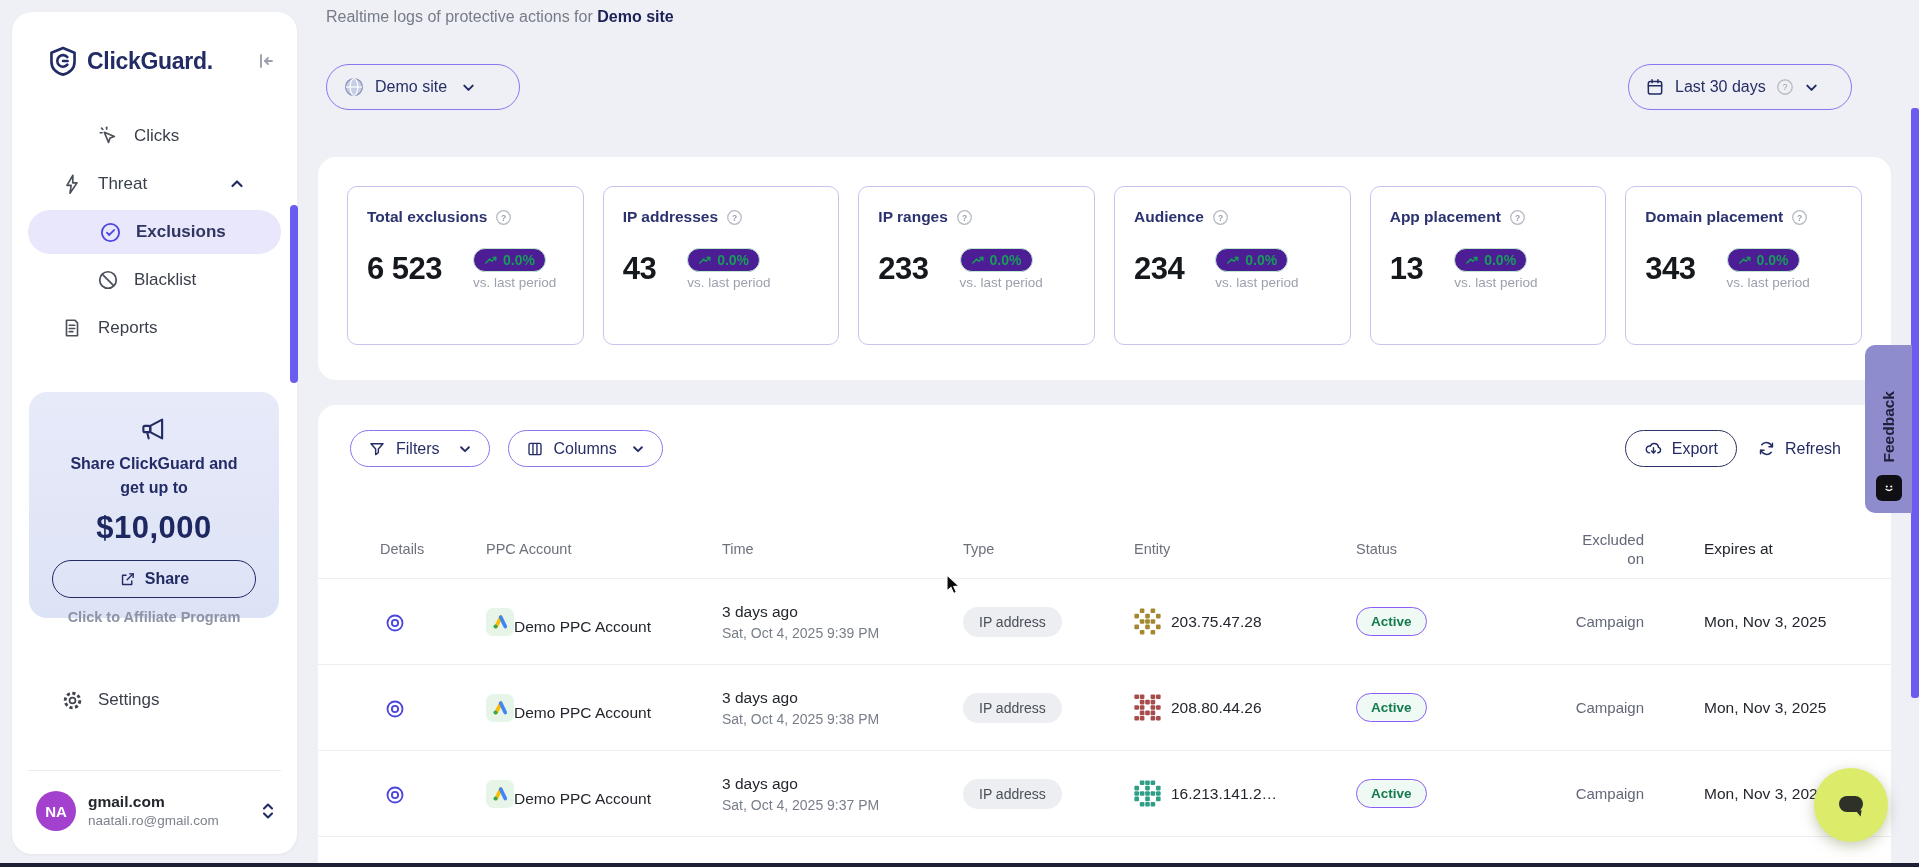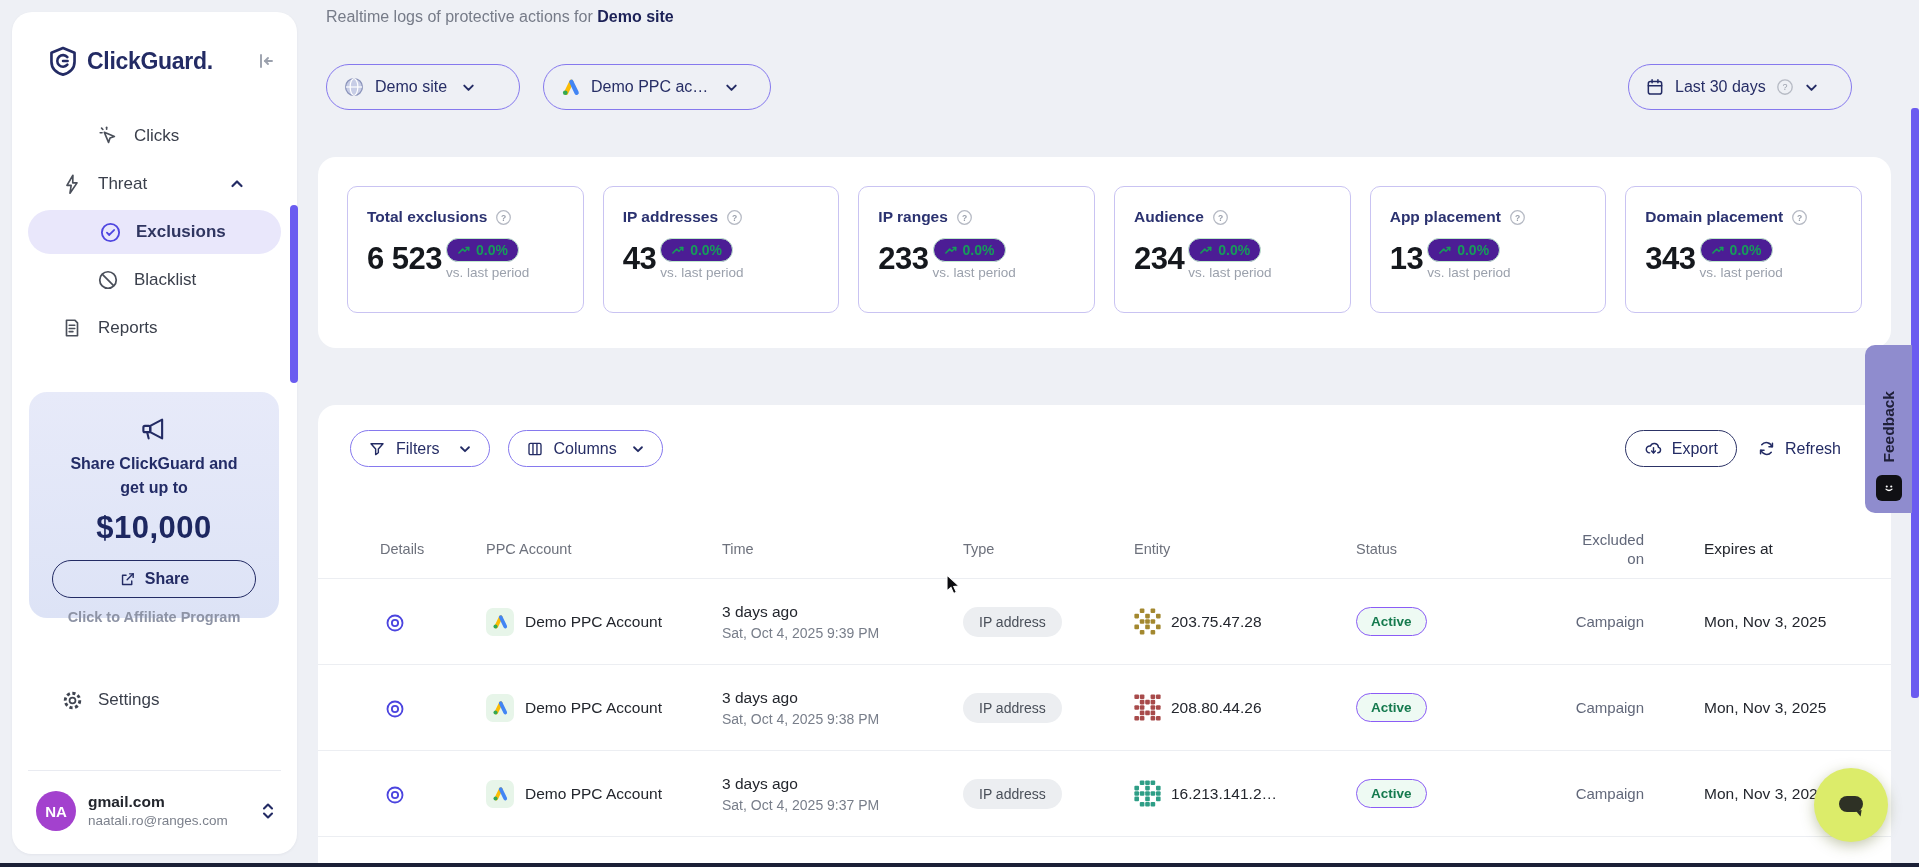--- a/index.html
+++ b/index.html
@@ -48,25 +48,25 @@
   
   .subtitle { position:absolute; left:326px; top:8px; font-size:16px; color:#767b88; }
   .subtitle b { color:#1c2157; font-weight:700; }
   .pill { position:absolute; top:64px; height:46px; border:1.5px solid #8679ee; border-radius:23px;
     display:flex; align-items:center; padding:0 16px; gap:10px; color:#272e66; font-size:16px; font-weight:500; cursor:pointer; }
   .pill-site { left:326px; width:194px; }
   .pill-ppc { left:543px; width:228px; }
   .pill-date { left:1628px; width:224px; }
 
   
-  .stats-wrap { position:absolute; left:318px; top:157px; width:1573px; height:191px; background:#fff; border-radius:18px; }
+  .stats-wrap { position:absolute; left:318px; top:157px; width:1573px; height:223px; background:#fff; border-radius:18px; }
   .stats-row { position:absolute; left:29px; right:29px; top:29px; bottom:35px; display:flex; gap:19px; }
   .stat-card { flex:1; border:1px solid #c9c3f2; border-radius:10px; padding:21px 19px 0; background:#fff; }
   .stat-head { display:flex; align-items:center; gap:8px; font-size:15.5px; font-weight:600; color:#2b3270; }
-  .stat-body { margin-top:12px; display:flex; align-items:center; gap:4px; }
+  .stat-body { margin-top:22px; display:flex; align-items:center; gap:31px; }
   .stat-value { font-size:31px; font-weight:700; color:#15181d; letter-spacing:-.5px; }
   .stat-right { display:flex; flex-direction:column; gap:3px; }
   .chg-pill { display:inline-flex; align-items:center; gap:5px; background:#4c1d95; border:1px solid #bfe9cd;
     color:#169d59; border-radius:14px; padding:3px 10px; font-size:14px; font-weight:600; width:max-content; }
   .chg-caption { font-size:13.5px; color:#9ba1ac; }
 
   
   .table-wrap { position:absolute; left:318px; top:405px; width:1573px; height:620px; background:#fff; border-radius:18px; }
   .toolbar { position:absolute; top:25px; left:32px; right:50px; height:37px; display:flex; align-items:center; }
   .tb-pill { height:37px; border:1.5px solid #8679ee; border-radius:19px; display:flex; align-items:center; gap:10px;
@@ -78,21 +78,21 @@
   .refresh-btn { display:flex; align-items:center; gap:9px; color:#232b64; font-size:16px; font-weight:500; background:none; border:none; cursor:pointer; }
 
   .grid-cols { display:grid; grid-template-columns:106px 236px 241px 171px 222px 142px 146px 1fr; padding-left:62px; padding-right:20px; align-items:center; }
   .thead { position:absolute; top:115px; left:0; right:0; height:58px; color:#6d717c; font-size:14.5px; font-weight:400; }
   .thead .hdr-narrow { display:inline-block; width:72px; text-align:right; line-height:19px; }
   .c-excluded { text-align:right; }
   .c-expires { padding-left:60px; }
   .tbody { position:absolute; top:173px; left:0; right:0; }
   .trow { height:86px; border-top:1px solid #eceef2; }
   .eye-btn { background:none; border:none; cursor:pointer; display:flex; align-items:center; padding:2px 0 0 4px; }
-  .c-ppc { display:flex; align-items:center; gap:11px; }
+  .c-ppc { display:flex; align-items:flex-end; }
   .gads-badge { width:28px; height:28px; border-radius:7px; background:#e7f5e9; display:flex; align-items:center; justify-content:center; flex:0 0 auto; }
   .acct-label { font-size:15.5px; font-weight:500; color:#23262d; }
   .t1 { font-size:15.5px; font-weight:500; color:#23262d; line-height:22px; }
   .t2 { font-size:14px; color:#787e8a; line-height:20px; }
   .chip { display:inline-block; background:#eceef1; color:#494f59; border-radius:18px; padding:7px 16px; font-size:14px; }
   .c-entity { display:flex; align-items:center; gap:10px; font-size:15.5px; font-weight:500; color:#23262d; }
   .identicon { width:27px; height:27px; flex:0 0 auto; }
   .pill-active { display:inline-block; background:#eefaf3; border:1px solid #8b5cf6; color:#157a4e; border-radius:16px;
     padding:6px 14px; font-size:13.5px; font-weight:600; }
   .c-excluded.cell { font-size:15px; color:#62687a; }
@@ -226,21 +226,21 @@
         <span class="lbl">Settings</span>
       </div>
     </div>
 
     <div class="divider-h"></div>
 
     <div class="account">
       <div class="avatar">NA</div>
       <div class="acct-meta">
         <div class="acct-name">gmail.com</div>
-        <div class="acct-email">naatali.ro@ranges.com</div>
+        <div class="acct-email">naatali.ro@gmail.com</div>
       </div>
       <span class="acct-chev">
         <svg width="18" height="22" viewBox="0 0 18 22" fill="none" stroke="#232b64" stroke-width="2.1" stroke-linecap="round" stroke-linejoin="round">
           <path d="M5 8.5 L9 4.5 L13 8.5"></path>
             <path d="M5 13.5 L9 17.5 L13 13.5"></path>
         </svg>
       </span>
     </div>
   </aside>
 
@@ -253,31 +253,20 @@
       <circle cx="12" cy="12" r="9.2" fill="#c7cde6" stroke="#8a93ba" stroke-width="1.4"></circle>
       <ellipse cx="12" cy="12" rx="4.2" ry="9.2" fill="none" stroke="#ffffff" stroke-width="1.3"></ellipse>
       <path d="M3 12 h18" stroke="#ffffff" stroke-width="1.3"></path>
     </svg>
     <span>Demo site</span>
     <svg width="15" height="15" viewBox="0 0 16 16" fill="none" stroke="#232b64" stroke-width="2.1" stroke-linecap="round" stroke-linejoin="round" style="margin-left:4px">
         <path d="M3.5 6 L8 10.5 L12.5 6"></path>
       </svg>
   </div>
 
-  <div class="pill pill-ppc">
-    <svg width="21" height="21" viewBox="0 0 24 24">
-      <line x1="7" y1="18" x2="13" y2="5.6" stroke="#FBBC04" stroke-width="5" stroke-linecap="round"></line>
-      <line x1="13" y1="5.6" x2="19" y2="18" stroke="#4285F4" stroke-width="5" stroke-linecap="round"></line>
-      <circle cx="6" cy="18" r="2.7" fill="#34A853"></circle>
-    </svg>
-    <span>Demo PPC ac…</span>
-    <svg width="15" height="15" viewBox="0 0 16 16" fill="none" stroke="#232b64" stroke-width="2.1" stroke-linecap="round" stroke-linejoin="round" style="margin-left:6px">
-        <path d="M3.5 6 L8 10.5 L12.5 6"></path>
-      </svg>
-  </div>
 
   <div class="pill pill-date">
     <svg width="20" height="20" viewBox="0 0 24 24" fill="none" stroke="#232b64" stroke-width="1.8" stroke-linecap="round">
       <rect x="4" y="5.5" width="16" height="15" rx="2.5"></rect>
         <path d="M4 10.5 h16"></path>
         <path d="M8.5 3.2 v3.6 M15.5 3.2 v3.6"></path>
     </svg>
     <span>Last 30 days</span>
     <svg width="18" height="18" viewBox="0 0 20 20">
       <circle cx="10" cy="10" r="8" fill="none" stroke="#b6bac4" stroke-width="1.5"></circle>

